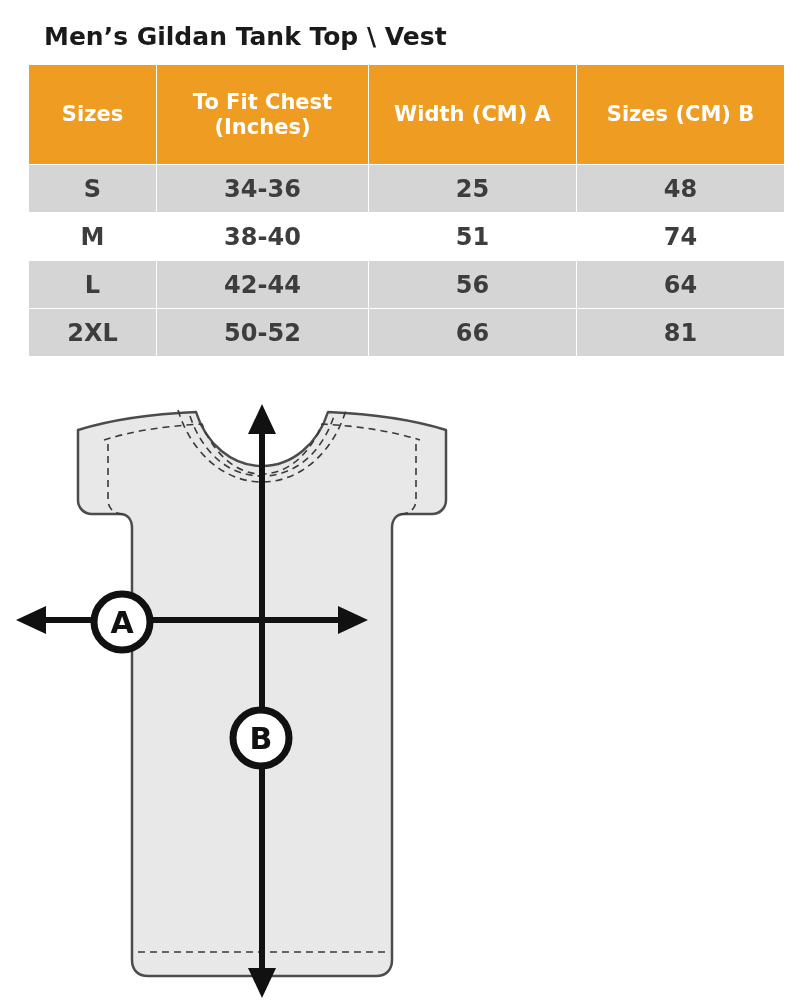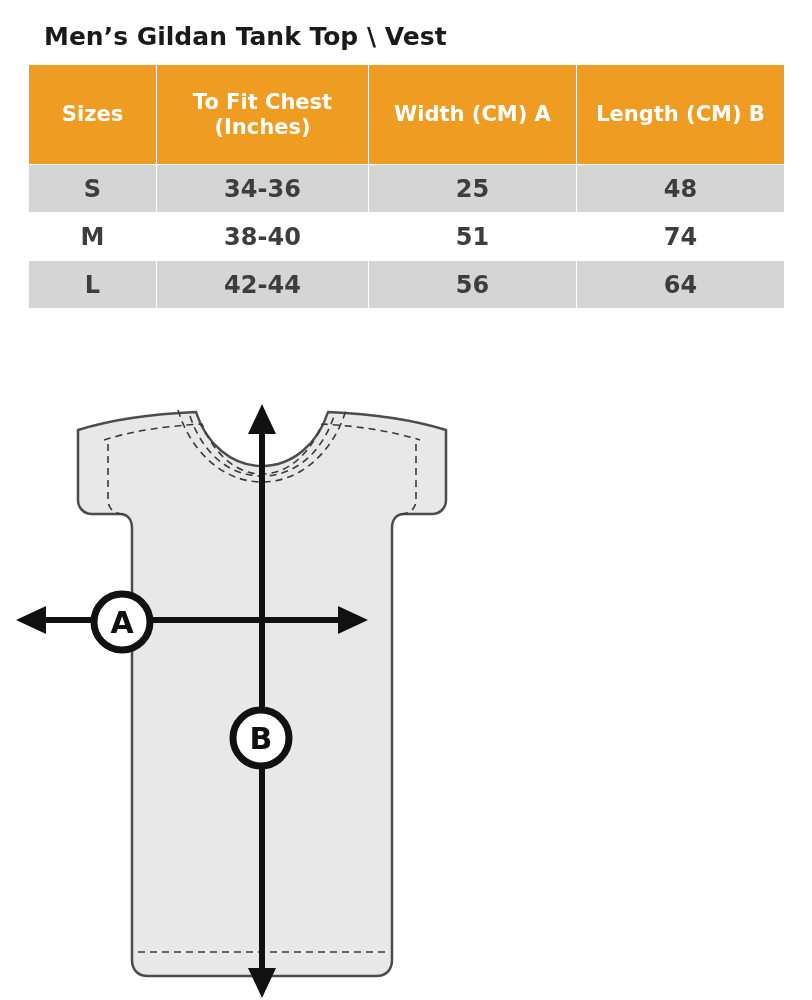--- a/index.html
+++ b/index.html
@@ -88,41 +88,47 @@
       <col class="col-a">
         <col class="col-b">
         <col class="col-c">
         <col class="col-d">
     </colgroup>
     <thead>
       <tr>
         <th>Sizes</th>
         <th>To Fit Chest (Inches)</th>
         <th>Width (CM) A</th>
-        <th>Length  (CM) B</th>
+        <th>Sizes  (CM) B</th>
       </tr>
     </thead>
     <tbody>
       <tr class="odd">
         <td>S</td>
         <td>34-36</td>
         <td>25</td>
         <td>48</td>
       </tr>
       <tr class="even">
         <td>M</td>
         <td>38-40</td>
         <td>51</td>
         <td>74</td>
       </tr>
       <tr class="odd">
         <td>L</td>
         <td>42-44</td>
         <td>56</td>
         <td>64</td>
+      </tr>
+      <tr class="odd">
+        <td>2XL</td>
+        <td>50-52</td>
+        <td>66</td>
+        <td>81</td>
       </tr>
     </tbody>
   </table>
 
   <div class="figure">
     <svg width="812" height="596" viewBox="0 0 812 596" xmlns="http://www.w3.org/2000/svg">
 
       <g>
         <path d="M 78 26
                  C 110 16, 150 10, 196 8

